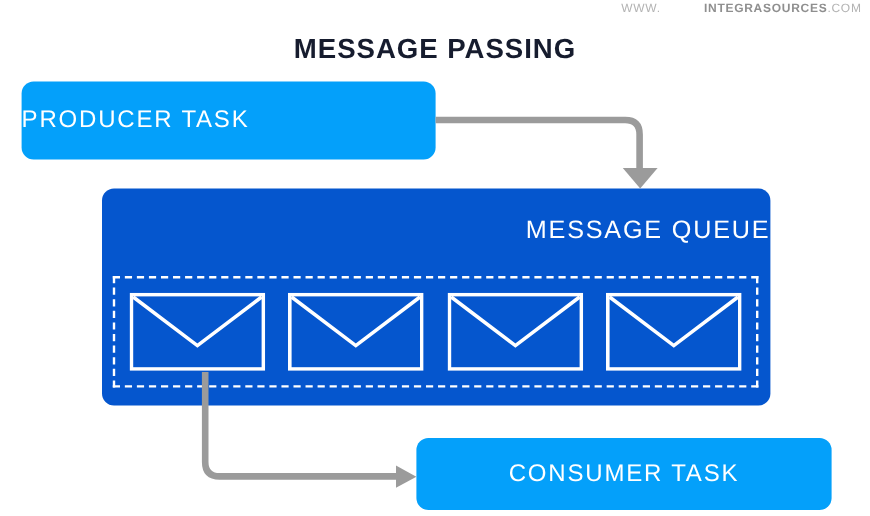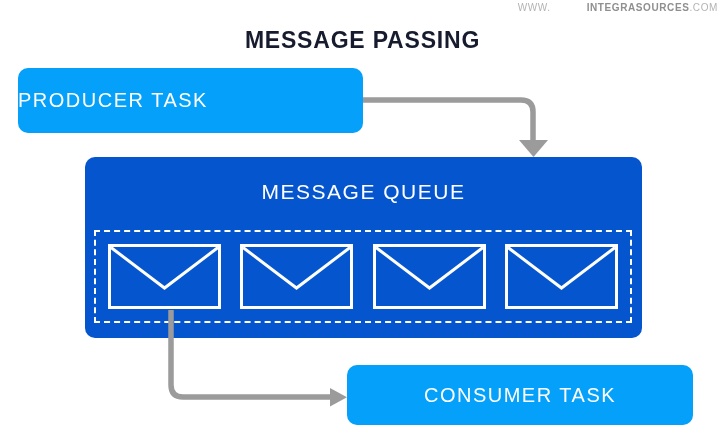--- a/index.html
+++ b/index.html
@@ -77,21 +77,21 @@
     top: 157px;
     width: 557px;
     height: 181px;
     background: var(--dark-blue);
   }
   .queue-label {
     position: absolute;
     top: 23px;
     left: 0;
     right: 0;
-    text-align: center;
+    text-align: right;
     font-size: 21px;
     letter-spacing: 1.5px;
     color: #ffffff;
   }
   .queue-slots {
     position: absolute;
     left: 9px;
     right: 10px;
     top: 73px;
     bottom: 15px;

